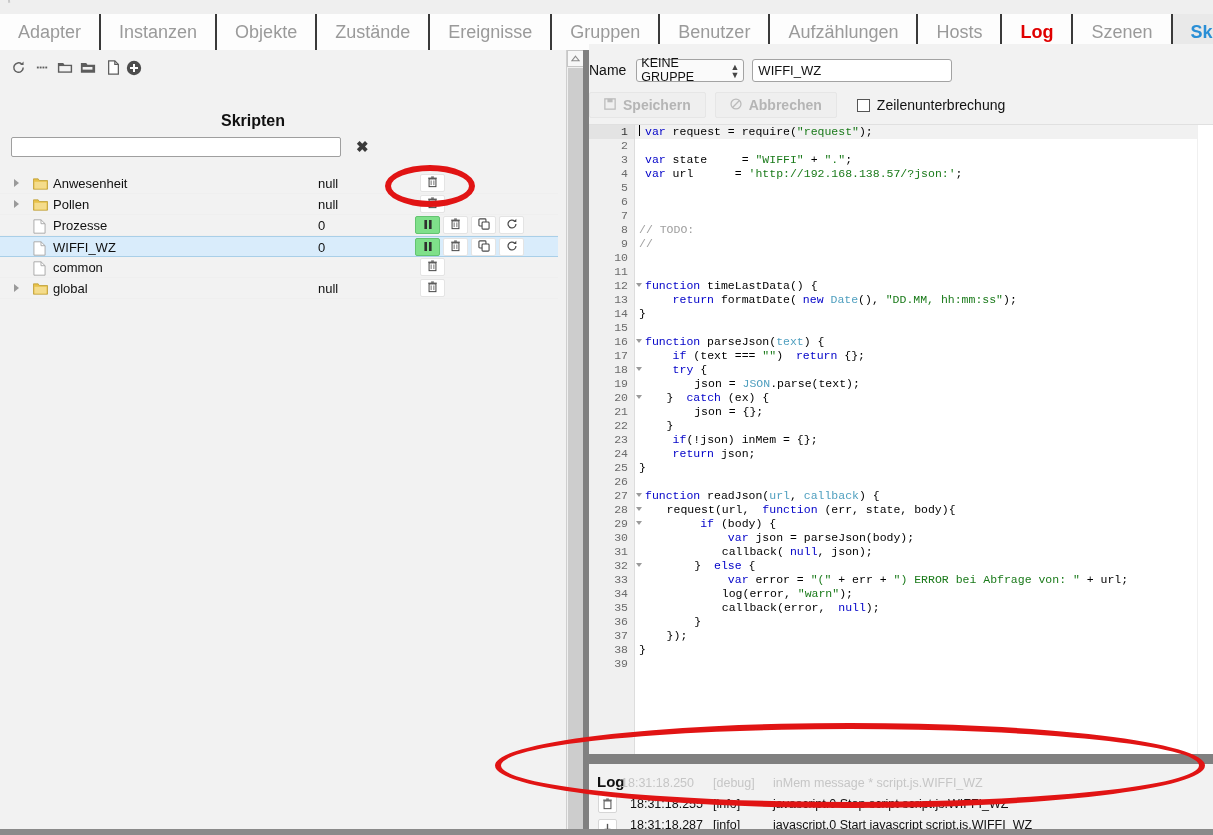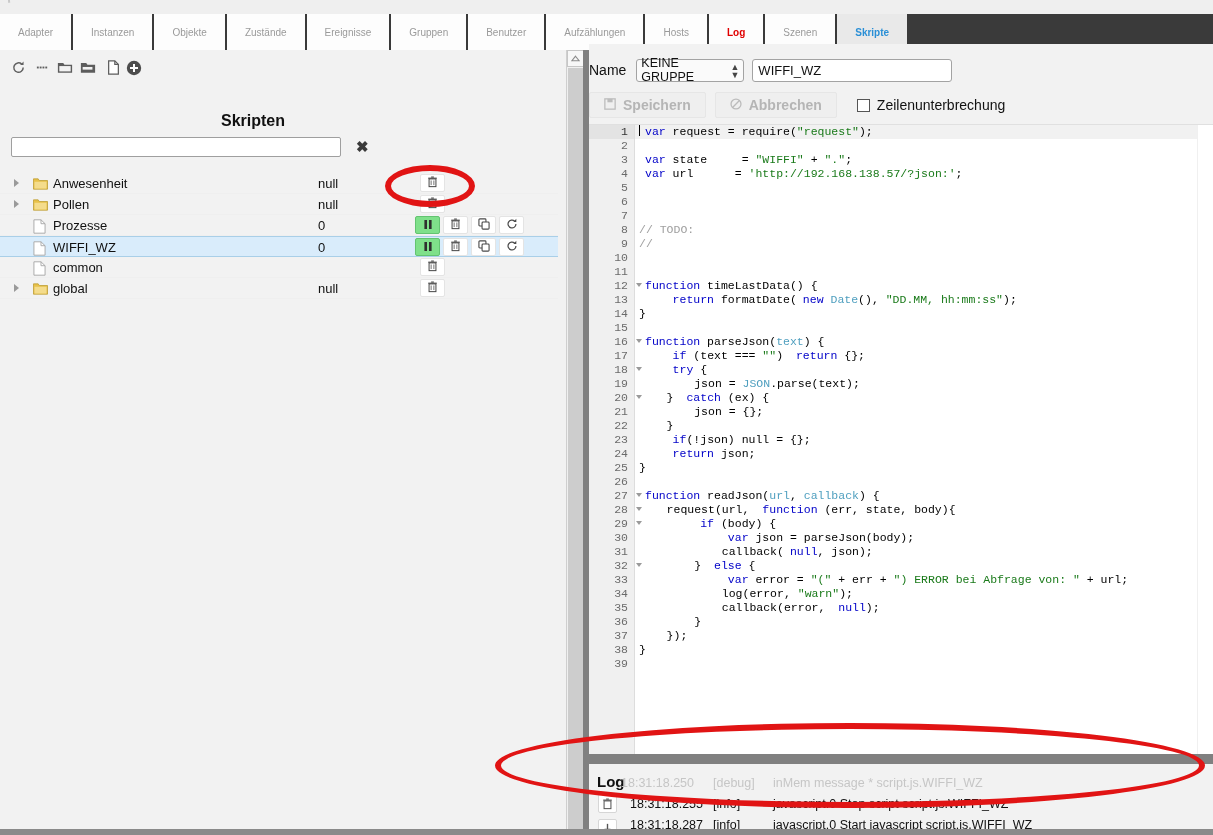--- a/index.html
+++ b/index.html
@@ -35,21 +35,21 @@
     background:#3a3a3a; color:#ffffff;
     font-size:17px; font-weight:bold;
     display:flex; align-items:center;
     padding:0 11px 0 9px;
     letter-spacing:-0.2px;
     white-space:nowrap;
   }
   .tab {
     background:#fdfdfd;
     color:#9a9a9a;
-    font-size:10px;
+    font-size:18px;
     display:flex; align-items:center; justify-content:center;
     padding:0 18px;
     margin-right:2px;
     white-space:nowrap;
     cursor:pointer;
   }
   .tab.red { color:#e00000; font-weight:bold; }
   .tab.active { background:#e9e9e9; color:#2a8fd6; font-weight:bold; }
 
   
@@ -627,21 +627,21 @@
           <div class="cline"><span class="">    </span><span class="kw">return</span><span class=""> formatDate(</span><span class="kw">new</span><span class=""> </span><span class="cls">Date</span><span class="">(), </span><span class="str">"DD.MM, hh:mm:ss"</span><span class="">);</span></div>
           <div class="cline"><span class="">}</span></div>
           <div class="cline">&nbsp;</div>
           <div class="cline"><span class="kw">function</span><span class=""> parseJson(</span><span class="var2">text</span><span class="">) {</span></div>
           <div class="cline"><span class="">    </span><span class="kw">if</span><span class=""> (text === </span><span class="str">""</span><span class="">) </span><span class="kw">return</span><span class=""> {};</span></div>
           <div class="cline"><span class="">    </span><span class="kw">try</span><span class=""> {</span></div>
           <div class="cline"><span class="">        json = </span><span class="cls">JSON</span><span class="">.parse(text);</span></div>
           <div class="cline"><span class="">    } </span><span class="kw">catch</span><span class=""> (ex) {</span></div>
           <div class="cline"><span class="">        json = {};</span></div>
           <div class="cline"><span class="">    }</span></div>
-          <div class="cline"><span class="">    </span><span class="kw">if</span><span class="">(!json) null = {};</span></div>
+          <div class="cline"><span class="">    </span><span class="kw">if</span><span class="">(!json) inMem = {};</span></div>
           <div class="cline"><span class="">    </span><span class="kw">return</span><span class=""> json;</span></div>
           <div class="cline"><span class="">}</span></div>
           <div class="cline">&nbsp;</div>
           <div class="cline"><span class="kw">function</span><span class=""> readJson(</span><span class="var2">url</span><span class="">, </span><span class="var2">callback</span><span class="">) {</span></div>
           <div class="cline"><span class="">    request(url, </span><span class="kw">function</span><span class=""> (err, state, body){</span></div>
           <div class="cline"><span class="">        </span><span class="kw">if</span><span class=""> (body) {</span></div>
           <div class="cline"><span class="">            </span><span class="kw">var</span><span class=""> json = parseJson(body);</span></div>
           <div class="cline"><span class="">            callback(</span><span class="kw">null</span><span class="">, json);</span></div>
           <div class="cline"><span class="">        } </span><span class="kw">else</span><span class=""> {</span></div>
           <div class="cline"><span class="">            </span><span class="kw">var</span><span class=""> error = </span><span class="str">"("</span><span class=""> + err + </span><span class="str">") ERROR bei Abfrage von: "</span><span class=""> + url;</span></div>

